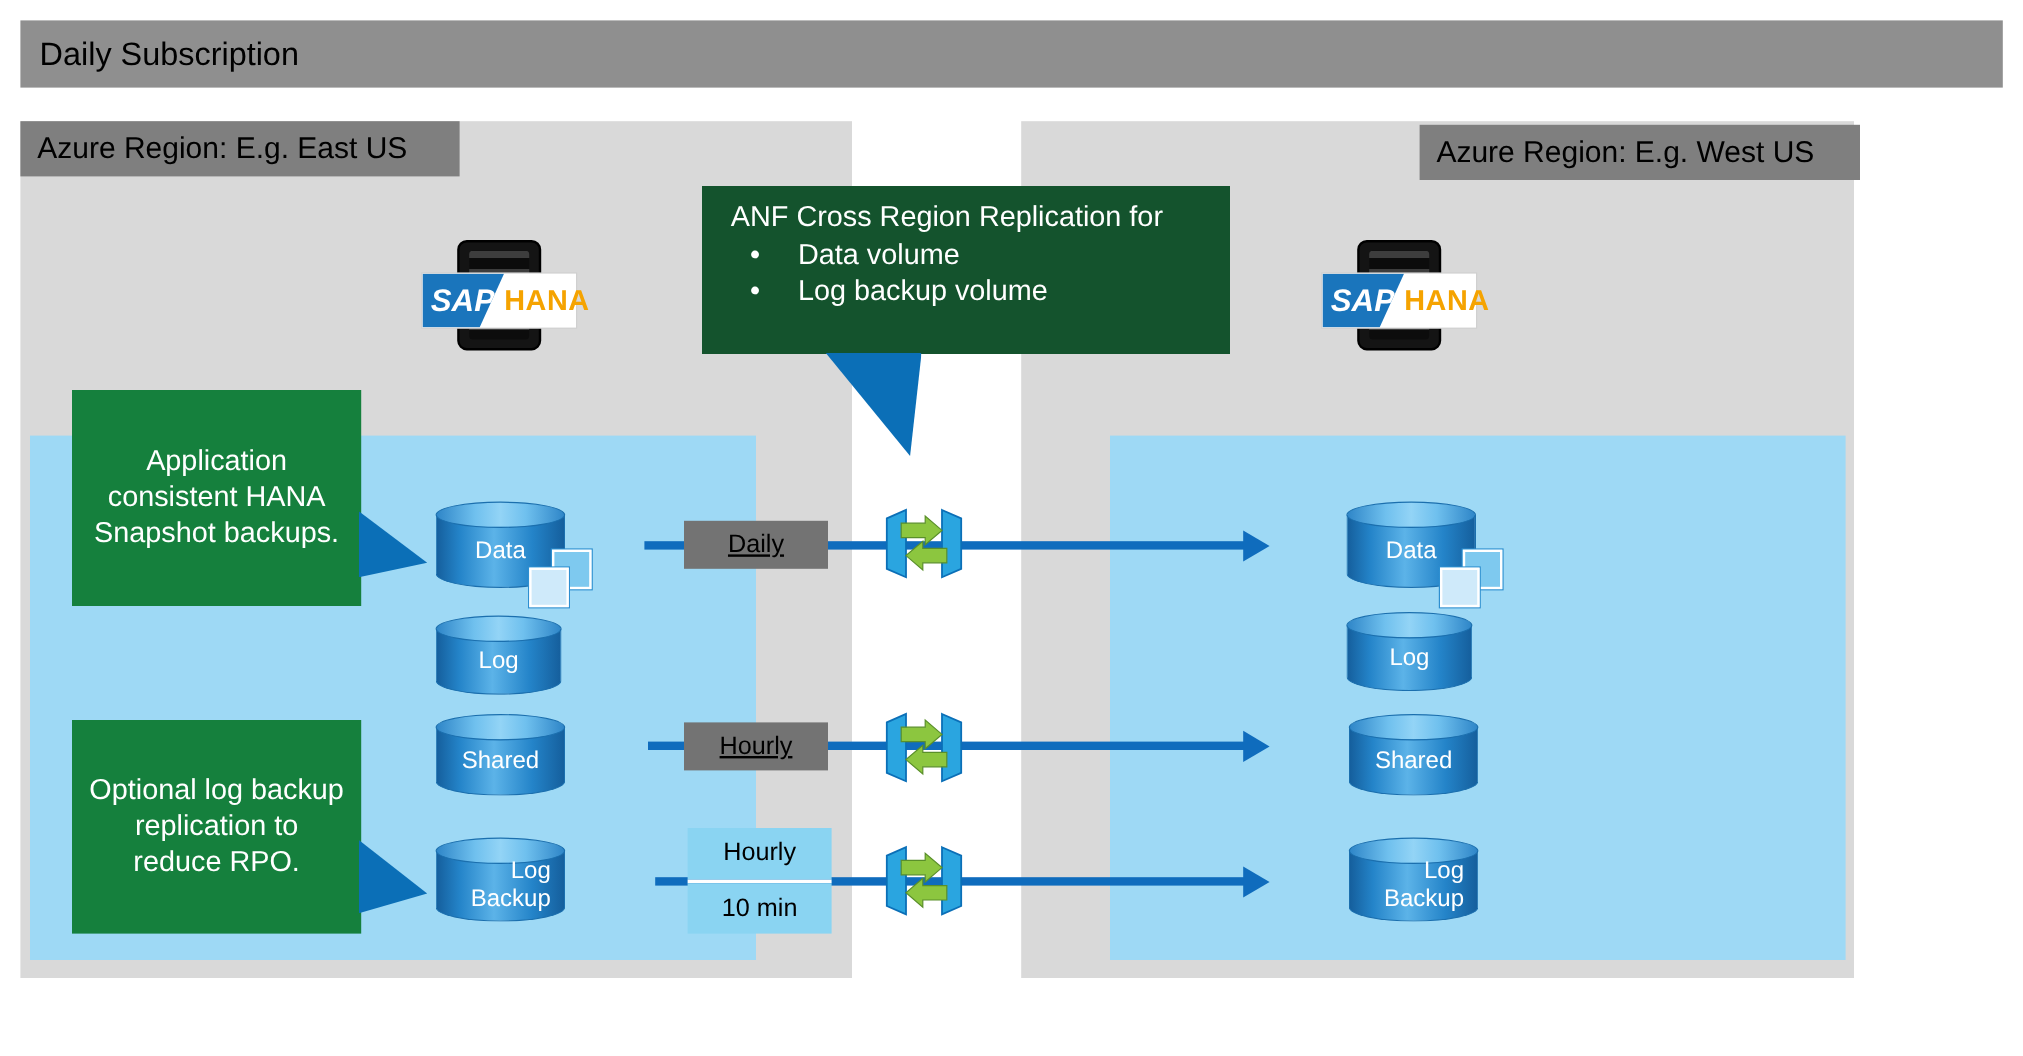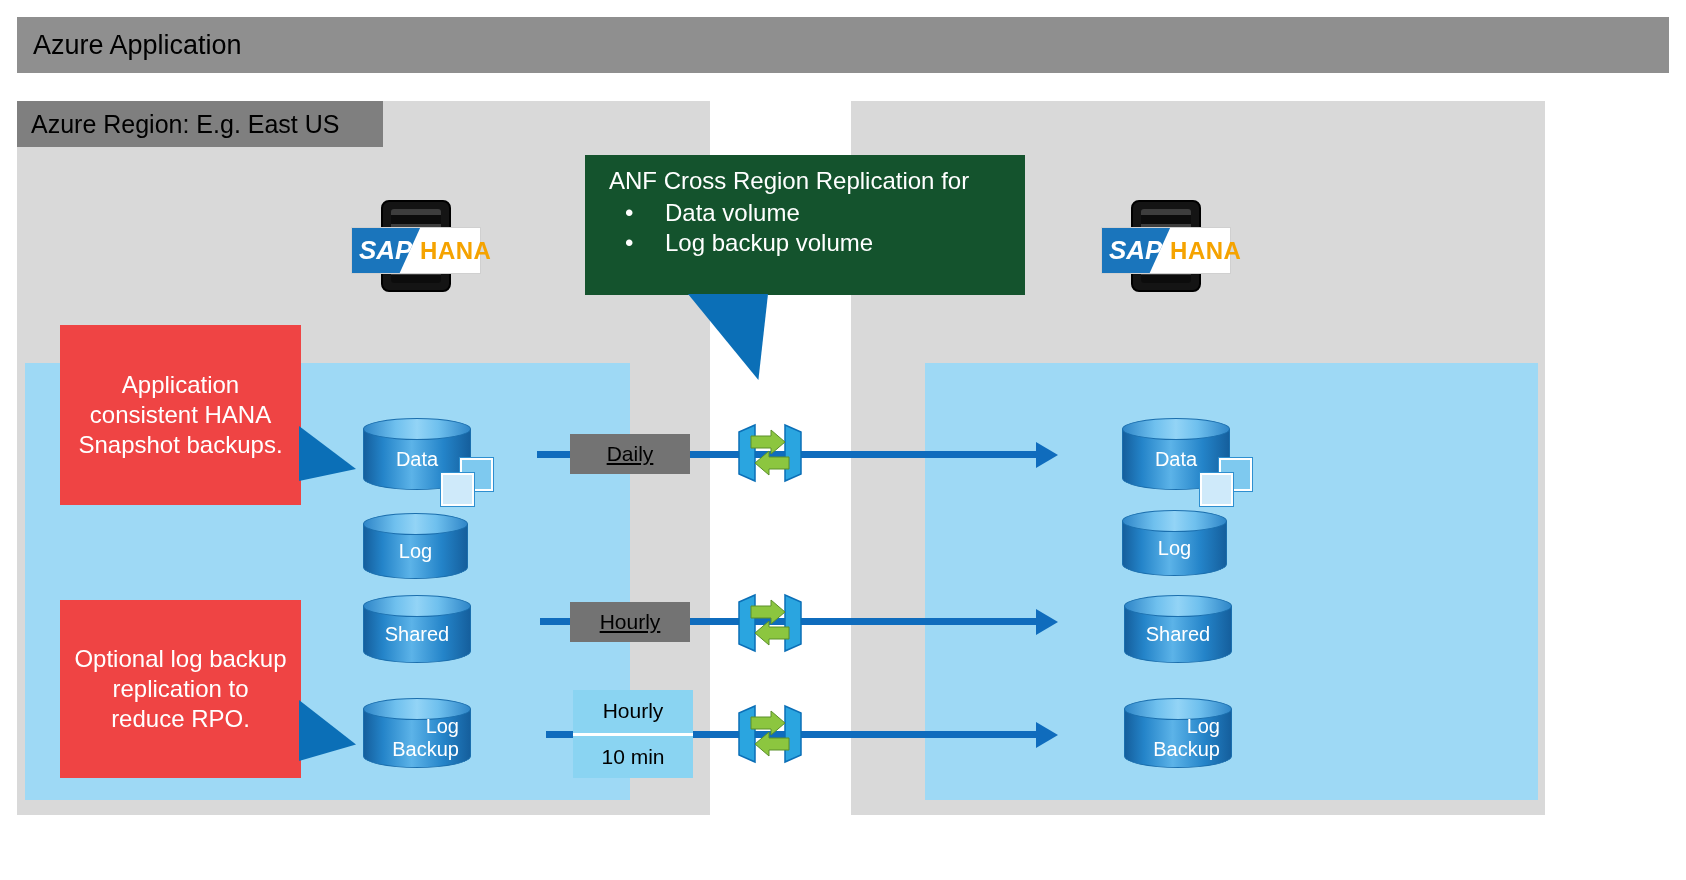--- a/index.html
+++ b/index.html
@@ -19,21 +19,21 @@
     color:#000; font-size:25px; padding:0 14px; }
   .region-label.left { left:17px; top:101px; width:366px; }
   .region-label.right { left:1183px; top:104px; width:367px; }
 
   
   .vol-panel { position:absolute; top:363px; height:437px; background:#9ed9f5; }
   .vol-panel.left { left:25px; width:605px; }
   .vol-panel.right { left:925px; width:613px; }
 
   
-  .callout { position:absolute; background:#ef4444; color:#fff; }
+  .callout { position:absolute; background:#15803d; color:#fff; }
   .callout.snapshot { left:60px; top:325px; width:241px; height:180px; font-size:24px;
     display:flex; align-items:center; justify-content:center; text-align:center; padding:0 18px; line-height:1.25; z-index:8; }
   .callout.logbackup { left:60px; top:600px; width:241px; height:178px; font-size:24px;
     display:flex; align-items:center; justify-content:center; text-align:center; padding:0 14px; line-height:1.25; z-index:8; }
   .pointer { position:absolute; background:#0b6fb7; z-index:8; }
   .pointer.snap-ptr { left:299px; top:426px; width:57px; height:55px; clip-path:polygon(0 0, 100% 78%, 0 100%); }
   .pointer.log-ptr { left:299px; top:700px; width:57px; height:61px; clip-path:polygon(0 0, 100% 73%, 0 100%); }
 
   
   .anf { position:absolute; left:585px; top:155px; width:440px; height:140px;
@@ -92,27 +92,30 @@
   .sap-blue sup { font-size:9px; font-style:normal; margin-left:1px; align-self:flex-end; margin-bottom:6px; }
   .sap-hana { flex:1; color:#f5a300; font-weight:bold; font-size:24px; letter-spacing:0.5px;
     display:flex; align-items:center; justify-content:flex-end; padding-right:7px; }
 </style>
 </head>
 <body>
 
 <div class="canvas">
 
   <div class="bar-subscription">
-    <span>Azure Application</span>
+    <span>Daily Subscription</span>
   </div>
 
   <div class="region left"></div>
   <div class="region right"></div>
   <div class="region-label left">
     <span>Azure Region: E.g. East US</span>
+  </div>
+  <div class="region-label right">
+    <span>Azure Region: E.g. West US</span>
   </div>
 
   <div class="vol-panel left"></div>
   <div class="vol-panel right"></div>
 
   <div class="server" style="left:381px; top:200px;"></div>
   <div class="sap-logo" style="left:352px; top:228px;">
     <div class="sap-blue">
       <span>SAP</span>
         <sup>®</sup>

